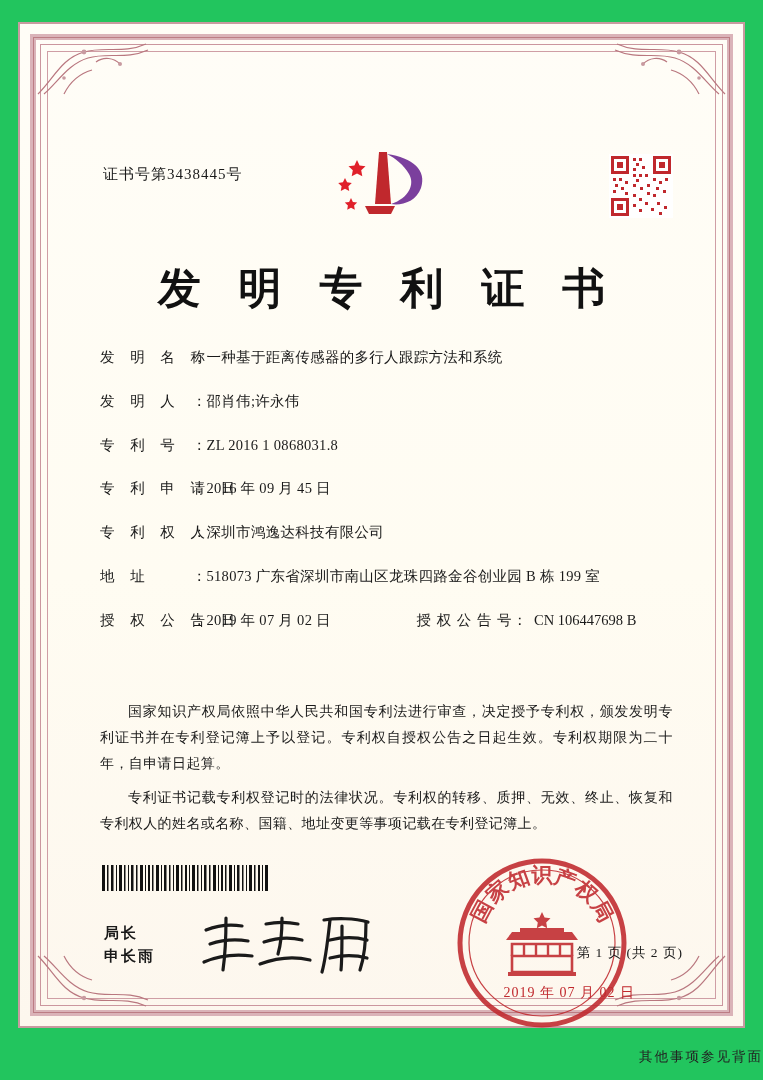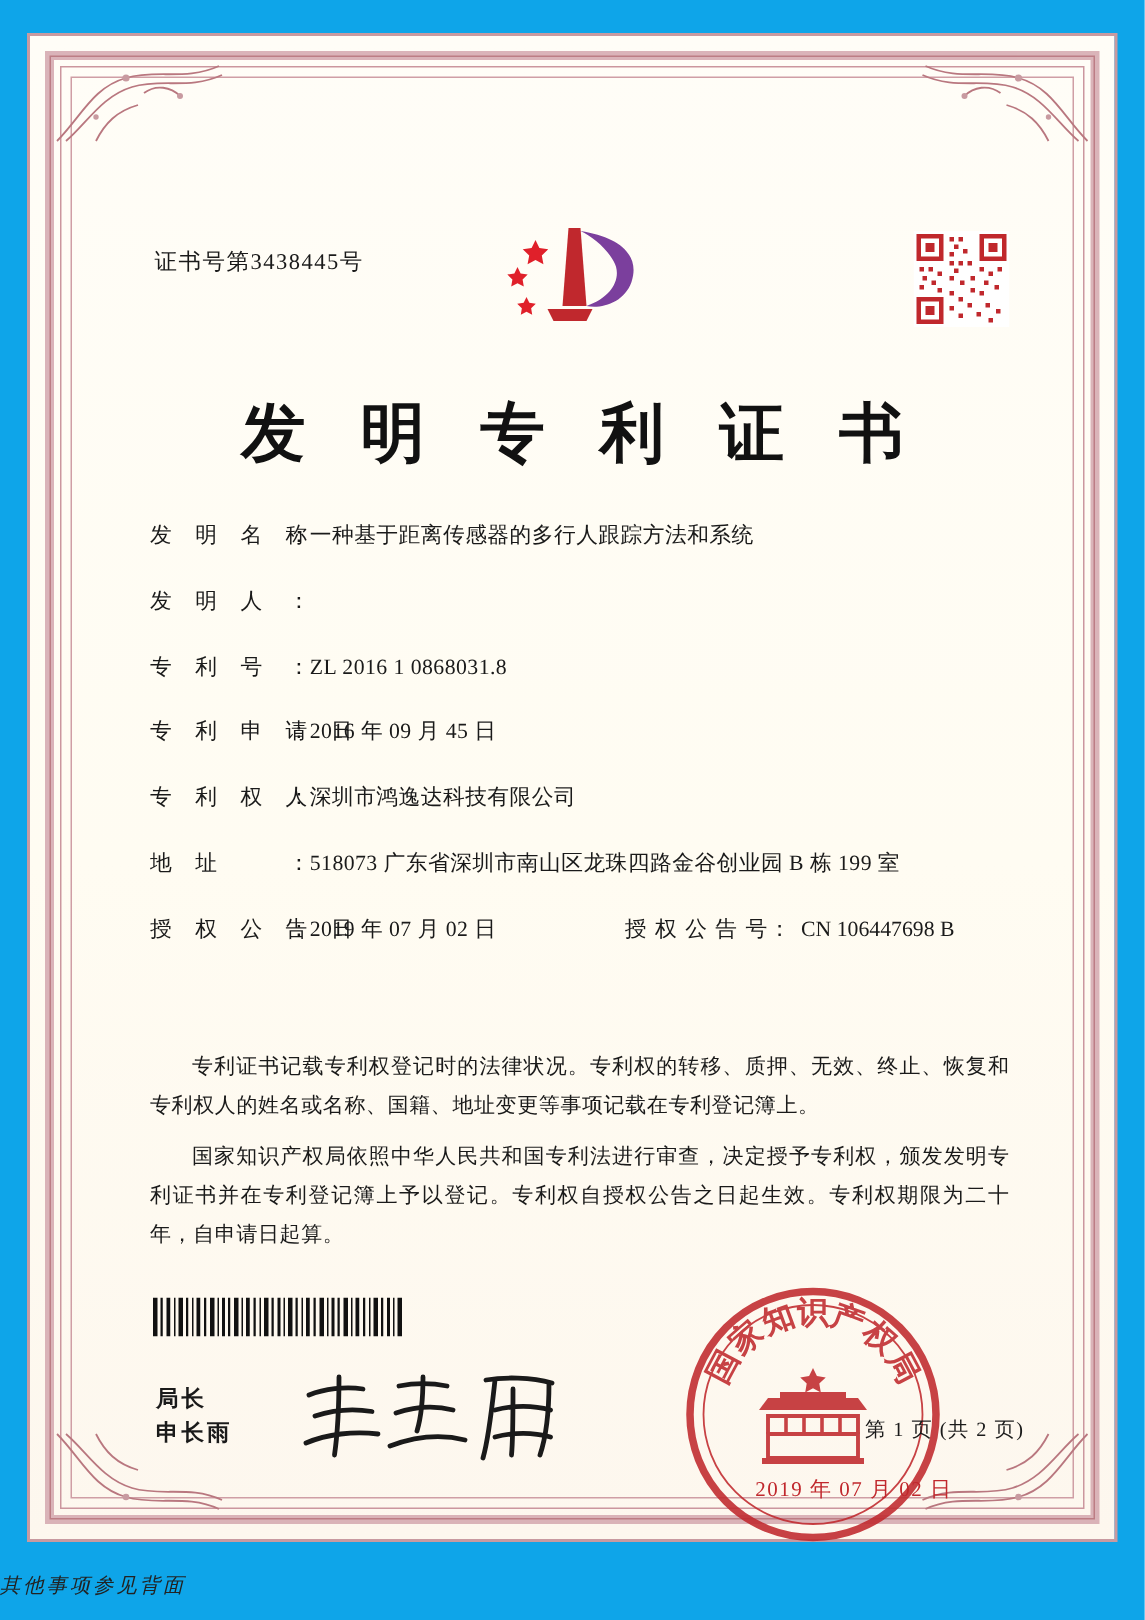--- a/index.html
+++ b/index.html
@@ -12,21 +12,21 @@
     background: #ffffff;
     font-family: "Liberation Serif", serif;
     color: #1a1a1a;
     overflow: hidden;
   }
 
   .page {
     position: relative;
     width: 763px;
     height: 1080px;
-    background: #0ea5e9;
+    background: #22c55e;
     box-sizing: border-box;
   }
 
   
   .frame-outer {
     position: absolute;
     left: 18px;
     top: 22px;
     right: 18px;
     bottom: 52px;
@@ -118,21 +118,21 @@
     position: absolute;
     left: 0;
     right: 0;
     top: 178px;
     text-align: center;
     font-size: 43px;
     letter-spacing: 13px;
     font-weight: bold;
     color: #111;
     text-indent: 13px;
-    font-family: Liberation Serif, serif;
+    font-family: Liberation Sans, sans-serif;
   }
 
   .fields {
     position: absolute;
     left: 20px;
     right: 10px;
     top: 265px;
   }
   .field-row {
     display: flex;
@@ -239,25 +239,24 @@
     text-align: right;
     font-size: 13.5px;
     letter-spacing: 1px;
   }
 
   .footer-note {
     position: absolute;
     left: 0;
     right: 0;
     bottom: 14px;
-    text-align: left;
+    text-align: right;
     font-size: 13.5px;
     letter-spacing: 2px;
     color: #222;
-    font-style: italic;
   }
 </style>
 </head>
 <body>
 
 <div class="page">
 
   <div class="frame-outer">
     <div class="frame-mid"></div>
     <div class="frame-inner"></div>
@@ -392,20 +391,21 @@
 
         <div class="field-row">
           <div class="field-label">发 明 名 称</div>
           <div class="field-colon">：</div>
           <div class="field-value">一种基于距离传感器的多行人跟踪方法和系统</div>
         </div>
 
         <div class="field-row">
           <div class="field-label">发 明 人</div>
           <div class="field-colon">：</div>
+          <div class="field-value">邵肖伟;许永伟</div>
         </div>
 
         <div class="field-row">
           <div class="field-label">专 利 号</div>
           <div class="field-colon">：</div>
           <div class="field-value">ZL 2016 1 0868031.8</div>
         </div>
 
         <div class="field-row">
           <div class="field-label">专 利 申 请 日</div>
@@ -429,22 +429,22 @@
           <div class="field-label">授 权 公 告 日</div>
           <div class="field-colon">：</div>
           <div class="field-value">2019 年 07 月 02 日</div>
           <div class="field-label2">授 权 公 告 号：</div>
           <div class="field-value2">CN 106447698 B</div>
         </div>
 
       </div>
 
       <div class="paragraphs">
+        <p>国家知识产权局依照中华人民共和国专利法进行审查，决定授予专利权，颁发发明专利证书并在专利登记簿上予以登记。专利权自授权公告之日起生效。专利权期限为二十年，自申请日起算。</p>
         <p>专利证书记载专利权登记时的法律状况。专利权的转移、质押、无效、终止、恢复和专利权人的姓名或名称、国籍、地址变更等事项记载在专利登记簿上。</p>
-        <p>国家知识产权局依照中华人民共和国专利法进行审查，决定授予专利权，颁发发明专利证书并在专利登记簿上予以登记。专利权自授权公告之日起生效。专利权期限为二十年，自申请日起算。</p>
       </div>
 
       <div class="barcode">
         <svg width="168" height="26" viewBox="0 0 168 26">
           <g fill="#111">
             <rect x="0" y="0" width="3" height="26"></rect>
               <rect x="5" y="0" width="1.5" height="26"></rect>
             <rect x="9" y="0" width="2.5" height="26"></rect>
               <rect x="14" y="0" width="1" height="26"></rect>
             <rect x="17" y="0" width="3" height="26"></rect>

